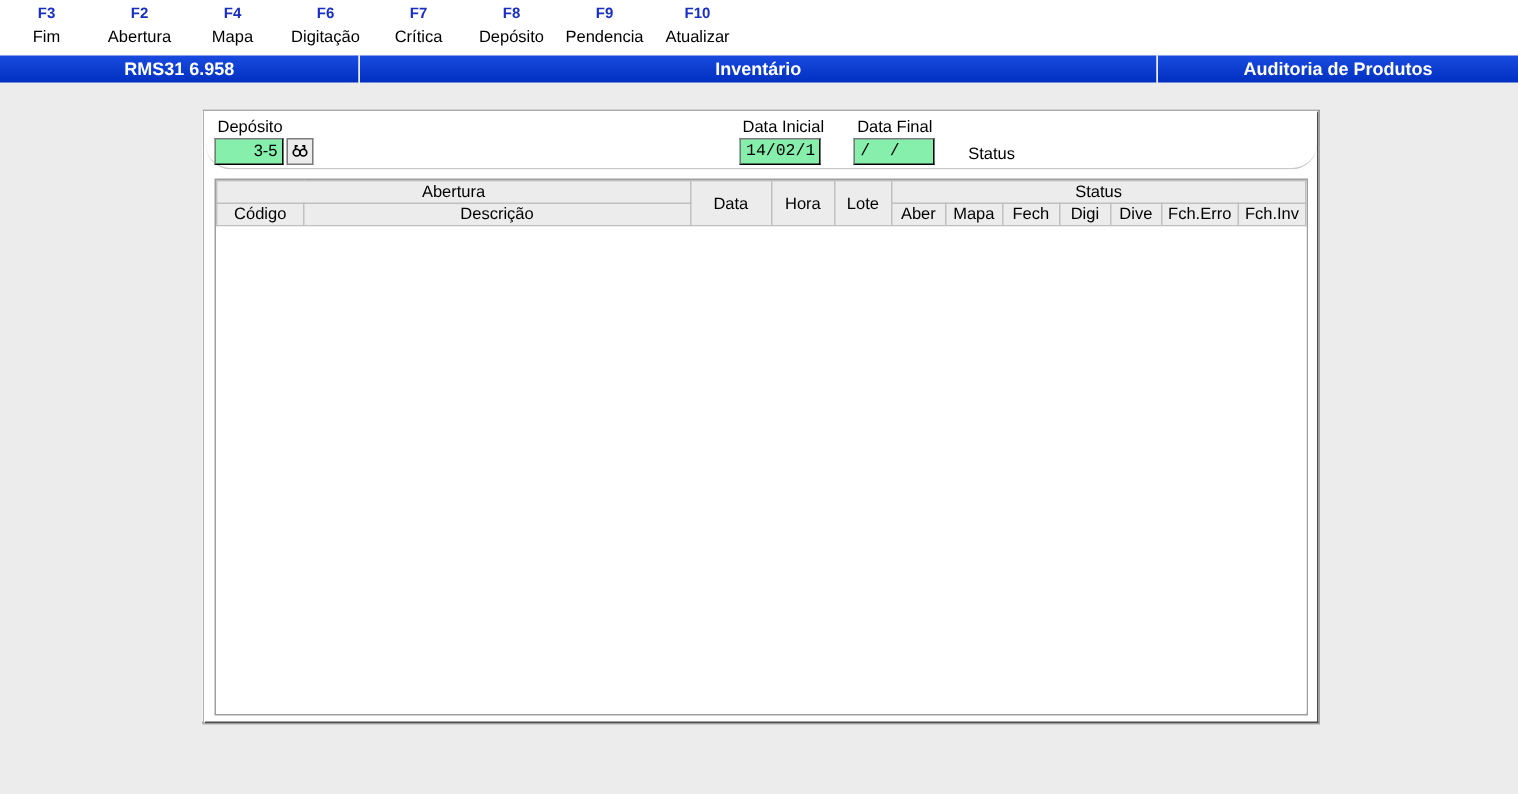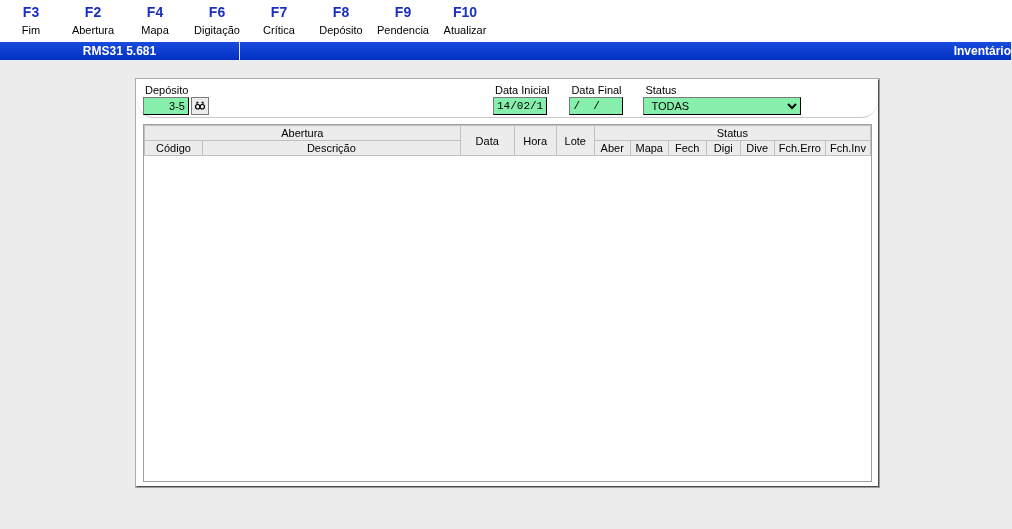--- a/index.html
+++ b/index.html
@@ -22,21 +22,21 @@
   .fkey {
     display: inline-flex;
     flex-direction: column;
     align-items: center;
     width: 62px;
     cursor: pointer;
   }
   .fkey .code {
     color: #1a2fbf;
     font-weight: bold;
-    font-size: 14px;
+    font-size: 10px;
     text-align: center;
   }
   .fkey .label {
     color: #000;
     font-size: 11px;
     margin-top: 4px;
   }
   .header-bar {
     display: flex;
     height: 18px;
@@ -49,21 +49,21 @@
     background: linear-gradient(#1a4be0, #0030c0);
     color: #fff;
     width: 240px;
     text-align: center;
     border-right: 1px solid #ececec;
   }
   .hb-center {
     background: linear-gradient(#1a4be0, #0030c0);
     color: #fff;
     flex: 1;
-    text-align: right;
+    text-align: center;
     border-right: 1px solid #ececec;
   }
   .hb-right {
     background: linear-gradient(#1a4be0, #0030c0);
     color: #fff;
     width: 240px;
     text-align: center;
   }
   .main {
     padding: 18px 135px 0 135px;
@@ -166,22 +166,23 @@
     <span class="code">F9</span>
     <span class="label">Pendencia</span>
   </div>
   <div class="fkey">
     <span class="code">F10</span>
     <span class="label">Atualizar</span>
   </div>
 </div>
 
 <div class="header-bar">
-  <div class="hb-left">RMS31 5.681</div>
+  <div class="hb-left">RMS31 6.958</div>
   <div class="hb-center">Inventário</div>
+  <div class="hb-right">Auditoria de Produtos</div>
 </div>
 
 <div class="main">
   <div class="panel">
 
     <div class="filters">
       <div class="fcol" style="width:300px">
         <span class="flbl">Depósito</span>
         <div class="row">
           <input class="win code" value="3-5" style="">
@@ -202,23 +203,20 @@
         <input class="win date" value="14/02/13" style="">
       </div>
 
       <div class="fcol" style="margin-left:14px">
         <span class="flbl">Data Final</span>
         <input class="win date" value="/  /" style="">
       </div>
 
       <div class="fcol" style="margin-left:14px">
         <span class="flbl">Status</span>
-        <select class="win status">
-          <option>TODAS</option>
-        </select>
       </div>
     </div>
 
     <div class="grid">
       <table>
         <thead>
           <tr>
             <th colspan="2">Abertura</th>
             <th rowspan="2" style="width:54px">Data</th>
             <th rowspan="2" style="width:42px">Hora</th>

